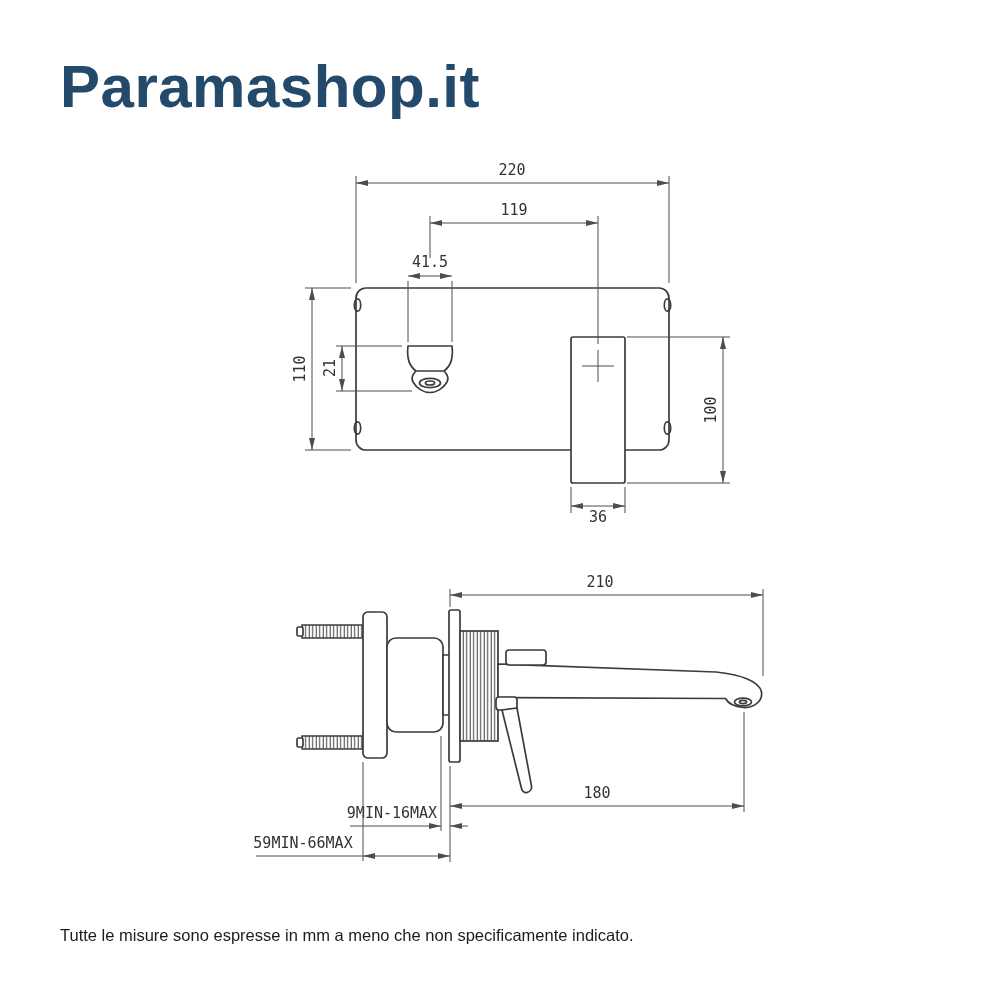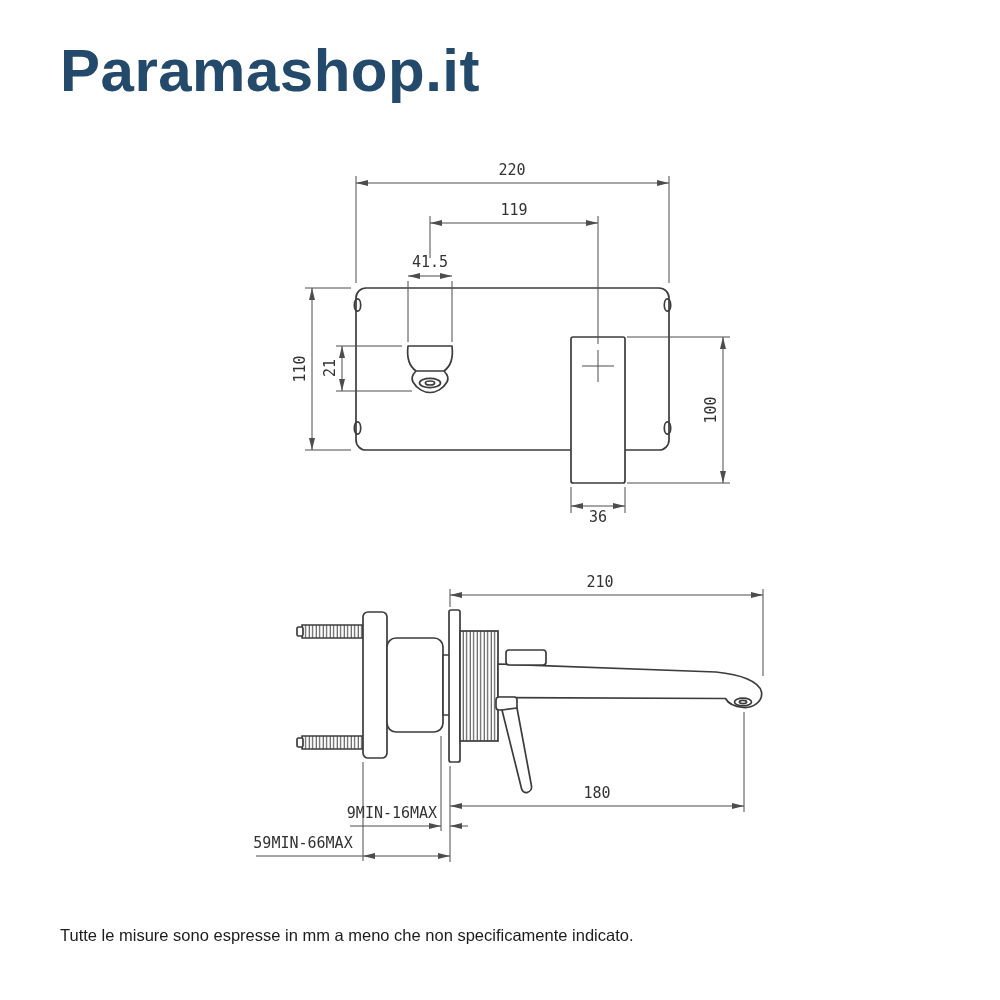--- a/index.html
+++ b/index.html
@@ -10,21 +10,21 @@
   body {
     position: relative;
     width: 1000px;
     height: 1000px;
     overflow: hidden;
     font-family: "Liberation Sans", sans-serif;
   }
   .logo {
     position: absolute;
     left: 60px;
-    top: 36px;
+    top: 52px;
     font-size: 60px;
     font-weight: bold;
     letter-spacing: 0.5px;
     color: #23496b;
     white-space: nowrap;
   }
   .drawing {
     position: absolute;
     left: 0;
     top: 0;

